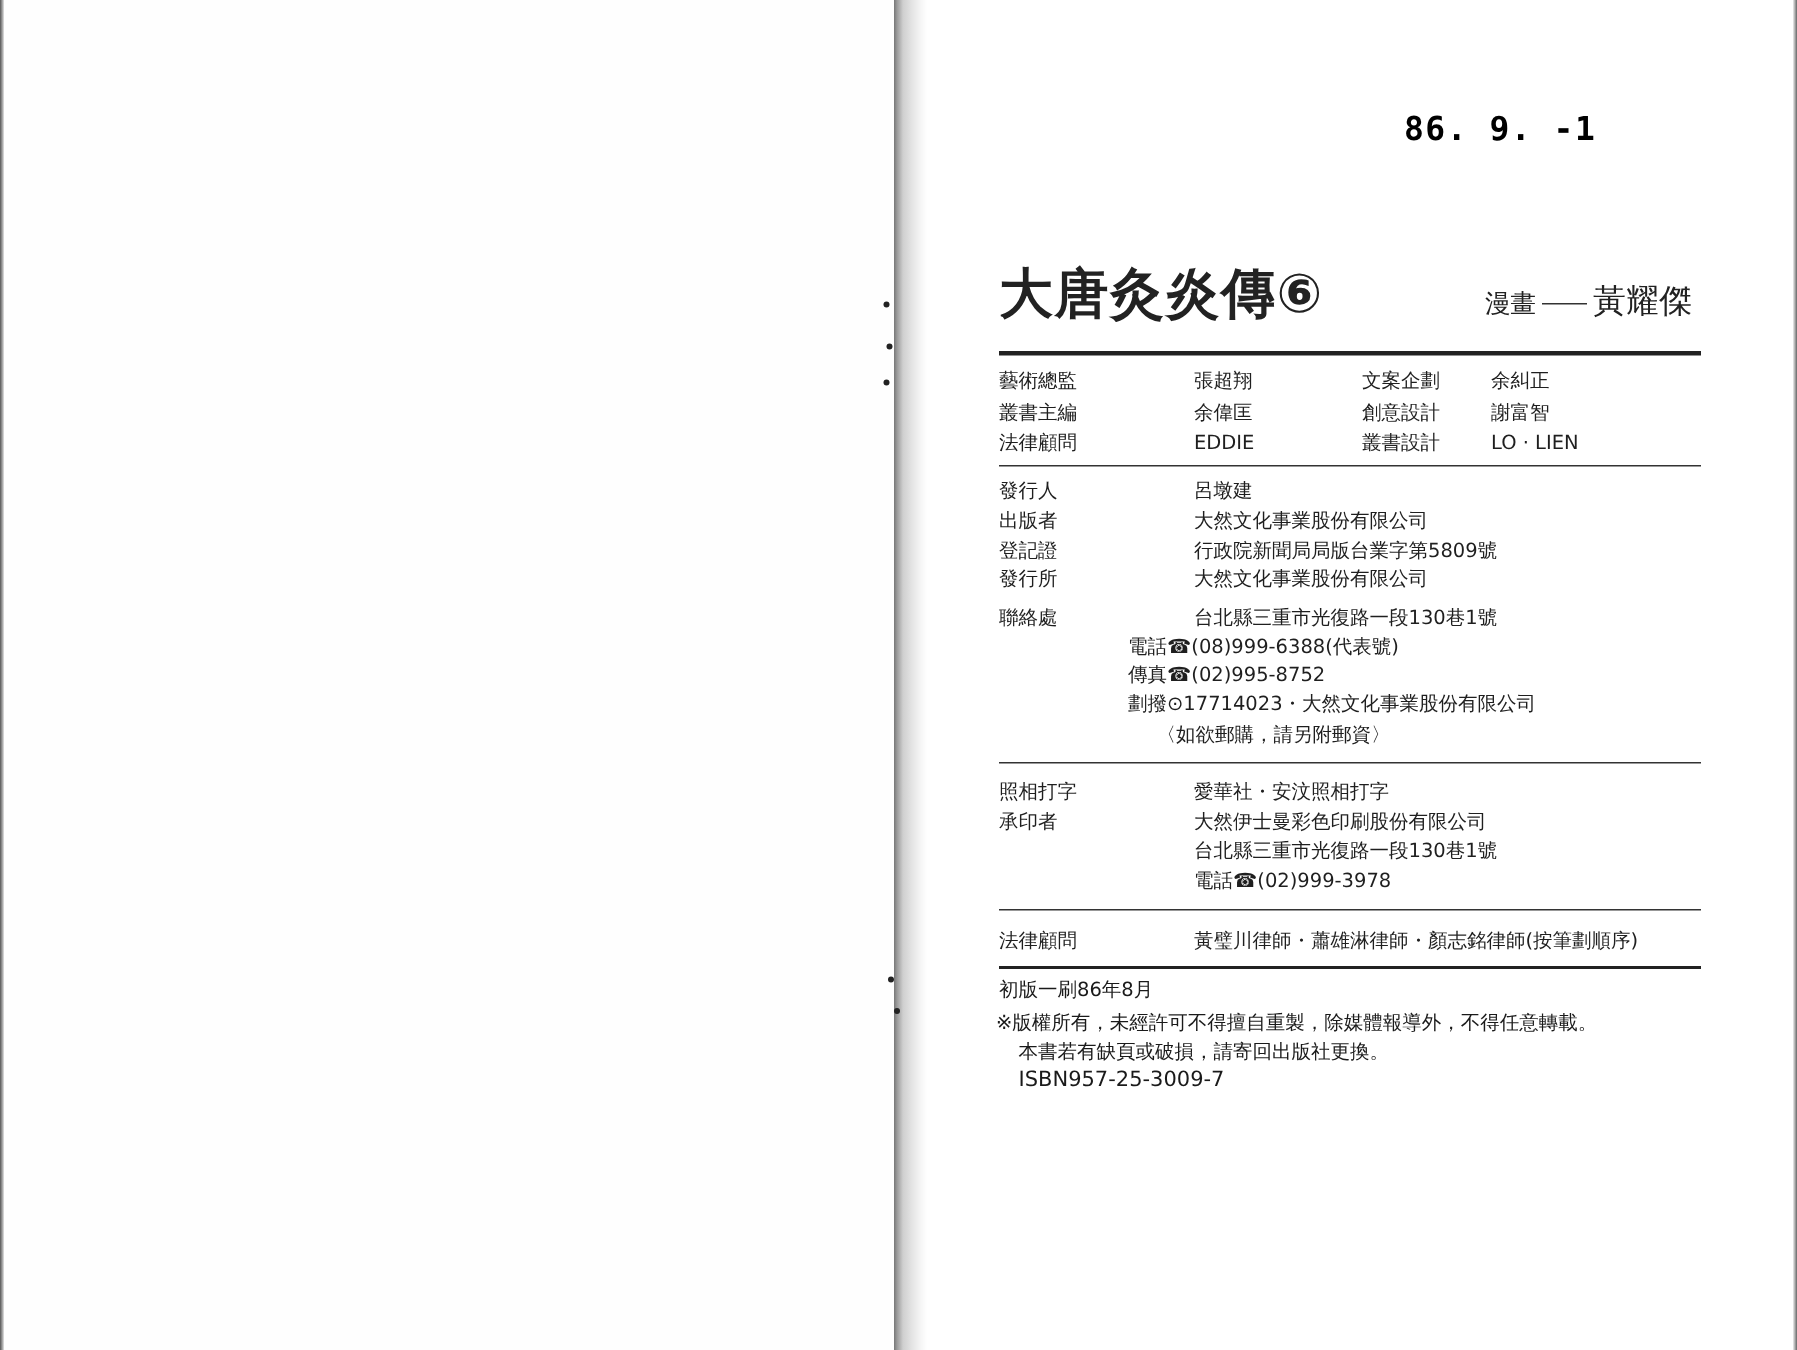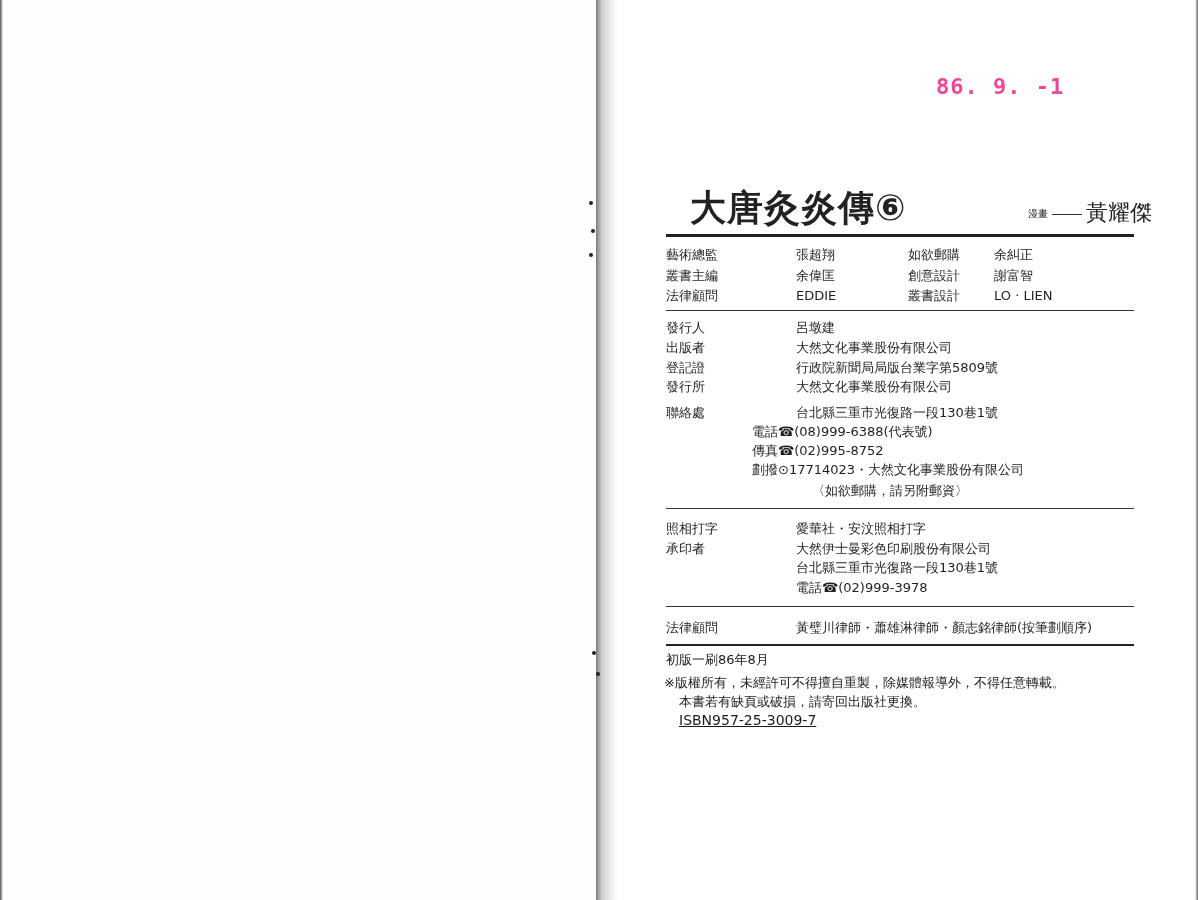--- a/index.html
+++ b/index.html
@@ -25,47 +25,47 @@
     .page-right {
       position: absolute; left: 618px; top: 0; width: 580px; height: 900px; background: #fff;
     }
     .right-edge {
       position: absolute; right: 0; top: 0; width: 3px; height: 900px;
       background: linear-gradient(to left, #666 0, #ccc 2px, transparent 3px);
     }
     .stamp {
       position: absolute; left: 936px; top: 74px;
       font-family: "DejaVu Sans Mono", "Liberation Mono", monospace;
-      font-size: 22px; font-weight: bold; letter-spacing: 1px; color: #ec4899;
+      font-size: 22px; font-weight: bold; letter-spacing: 1px; color: #000000;
     }
     .title-row {
-      position: absolute; left: 666px; top: 184px; width: 470px; height: 44px; margin-left: 24px;
+      position: absolute; left: 666px; top: 172px; width: 470px; height: 44px;
     }
     .book-title {
       position: absolute; left: 0; top: 0;
       font-size: 36px; font-weight: bold; letter-spacing: 1px; color: #222;
     }
     .author {
       position: absolute; right: 8px; top: 14px; font-size: 22px; color: #222;
       font-family: "DejaVu Serif", "Liberation Serif", serif;
     }
-    .author .role { font-size: 10px; font-family: "DejaVu Sans", sans-serif; vertical-align: middle; }
+    .author .role { font-size: 17px; font-family: "DejaVu Sans", sans-serif; vertical-align: middle; }
     .author .dash { display: inline-block; width: 30px; border-top: 1px solid #333; vertical-align: middle; margin: 0 4px; }
     .rule-thick { position: absolute; left: 666px; width: 468px; height: 3px; background: #222; }
     .rule-thin { position: absolute; left: 666px; width: 468px; height: 1px; background: #333; }
     .row { position: absolute; font-size: 13px; line-height: 20px; white-space: nowrap; color: #1f1f1f; }
     .lbl { position: absolute; left: 666px; }
     .val { position: absolute; left: 796px; }
     .lbl2 { position: absolute; left: 908px; }
     .val2 { position: absolute; left: 994px; }
     .edition {
       position: absolute; left: 666px; width: 468px; top: 651px; font-size: 13px;
     }
     .notice { position: absolute; left: 664px; font-size: 13px; line-height: 19px; white-space: nowrap; }
-    .isbn { position: absolute; left: 679px; top: 712px; font-size: 14px; text-decoration: underline; }
+    .isbn { position: absolute; left: 679px; top: 712px; font-size: 14px; }
   </style>
 </head>
 <body>
 
 <div class="page-left">
   <div class="left-edge"></div>
 </div>
 
 <div class="spine"></div>
 <div class="spine-dot" style="left:589px;top:201px"></div>
@@ -85,21 +85,21 @@
   <div class="author">
     <span class="role">漫畫</span><span class="dash"></span><span>黃耀傑</span>
   </div>
 </div>
 <div class="rule-thick" style="top:234px"></div>
 
 <div>
   <div class="row" style="top:245px;left:0;width:1198px">
     <span class="lbl">藝術總監</span>
     <span class="val">張超翔</span>
-    <span class="lbl2">如欲郵購</span>
+    <span class="lbl2">文案企劃</span>
     <span class="val2">余糾正</span>
   </div>
   <div class="row" style="top:266px;left:0;width:1198px">
     <span class="lbl">叢書主編</span>
     <span class="val">余偉匡</span>
     <span class="lbl2">創意設計</span>
     <span class="val2">謝富智</span>
   </div>
   <div class="row" style="top:286px;left:0;width:1198px">
     <span class="lbl">法律顧問</span>
@@ -127,21 +127,21 @@
     <span class="lbl">發行所</span>
     <span class="val">大然文化事業股份有限公司</span>
   </div>
   <div class="row" style="top:403px;left:0;width:1198px">
     <span class="lbl">聯絡處</span>
     <span class="val">台北縣三重市光復路一段130巷1號</span>
   </div>
   <div class="row" style="top:422px;left:752px">電話☎(08)999-6388(代表號)</div>
   <div class="row" style="top:441px;left:752px">傳真☎(02)995-8752</div>
   <div class="row" style="top:460px;left:752px">劃撥⊙17714023・大然文化事業股份有限公司</div>
-  <div class="row" style="top:481px;left:812px">〈如欲郵購，請另附郵資〉</div>
+  <div class="row" style="top:481px;left:771px">〈如欲郵購，請另附郵資〉</div>
 </div>
 <div class="rule-thin" style="top:508px"></div>
 
 <div>
   <div class="row" style="top:519px;left:0;width:1198px">
     <span class="lbl">照相打字</span>
     <span class="val">愛華社・安汶照相打字</span>
   </div>
   <div class="row" style="top:539px;left:0;width:1198px">
     <span class="lbl">承印者</span>

